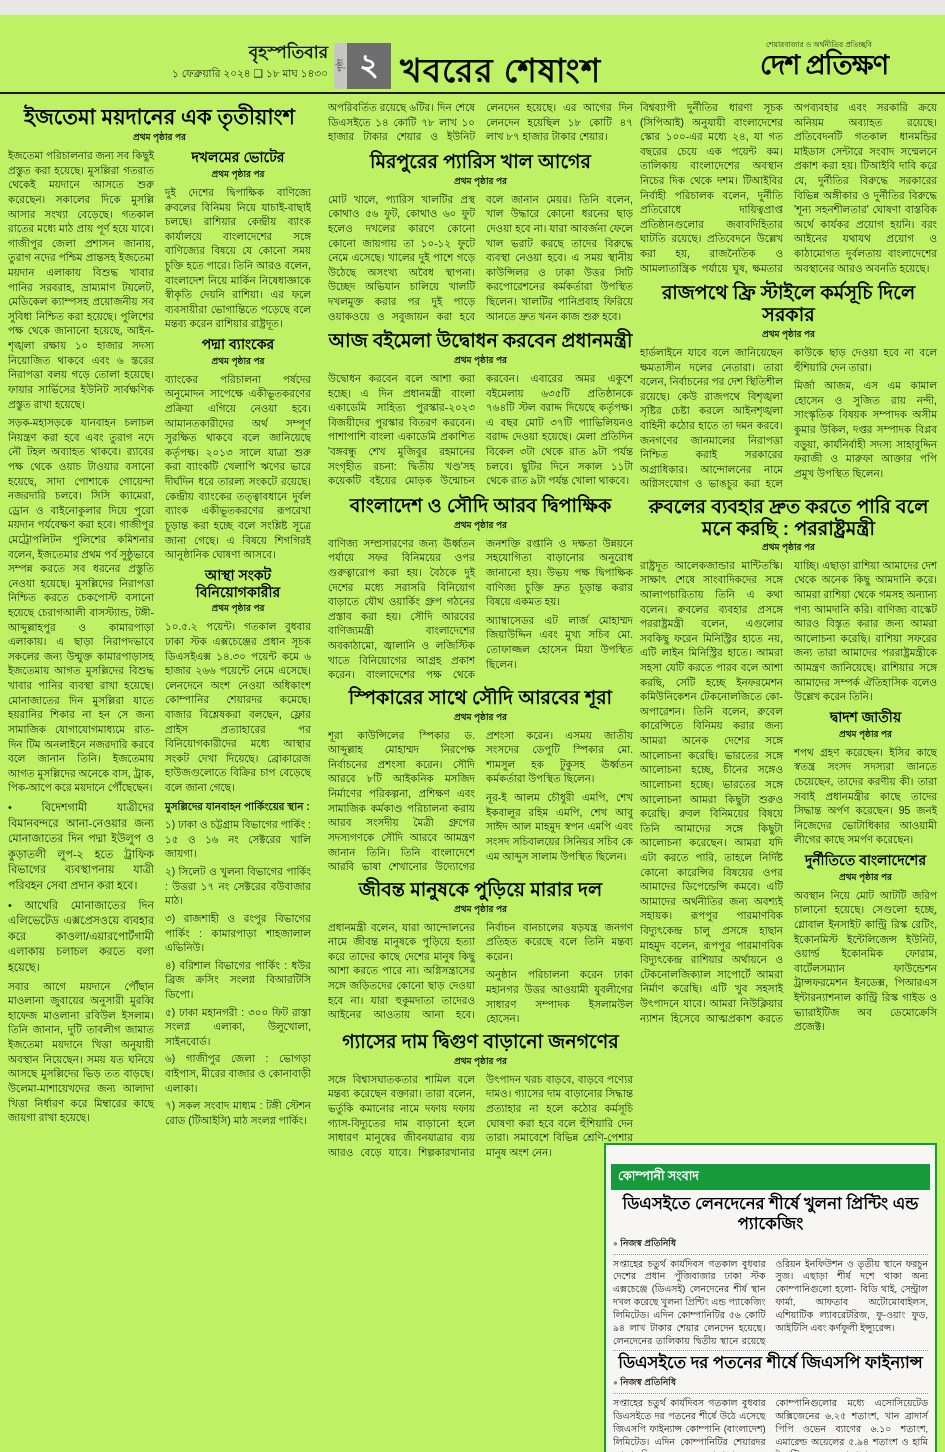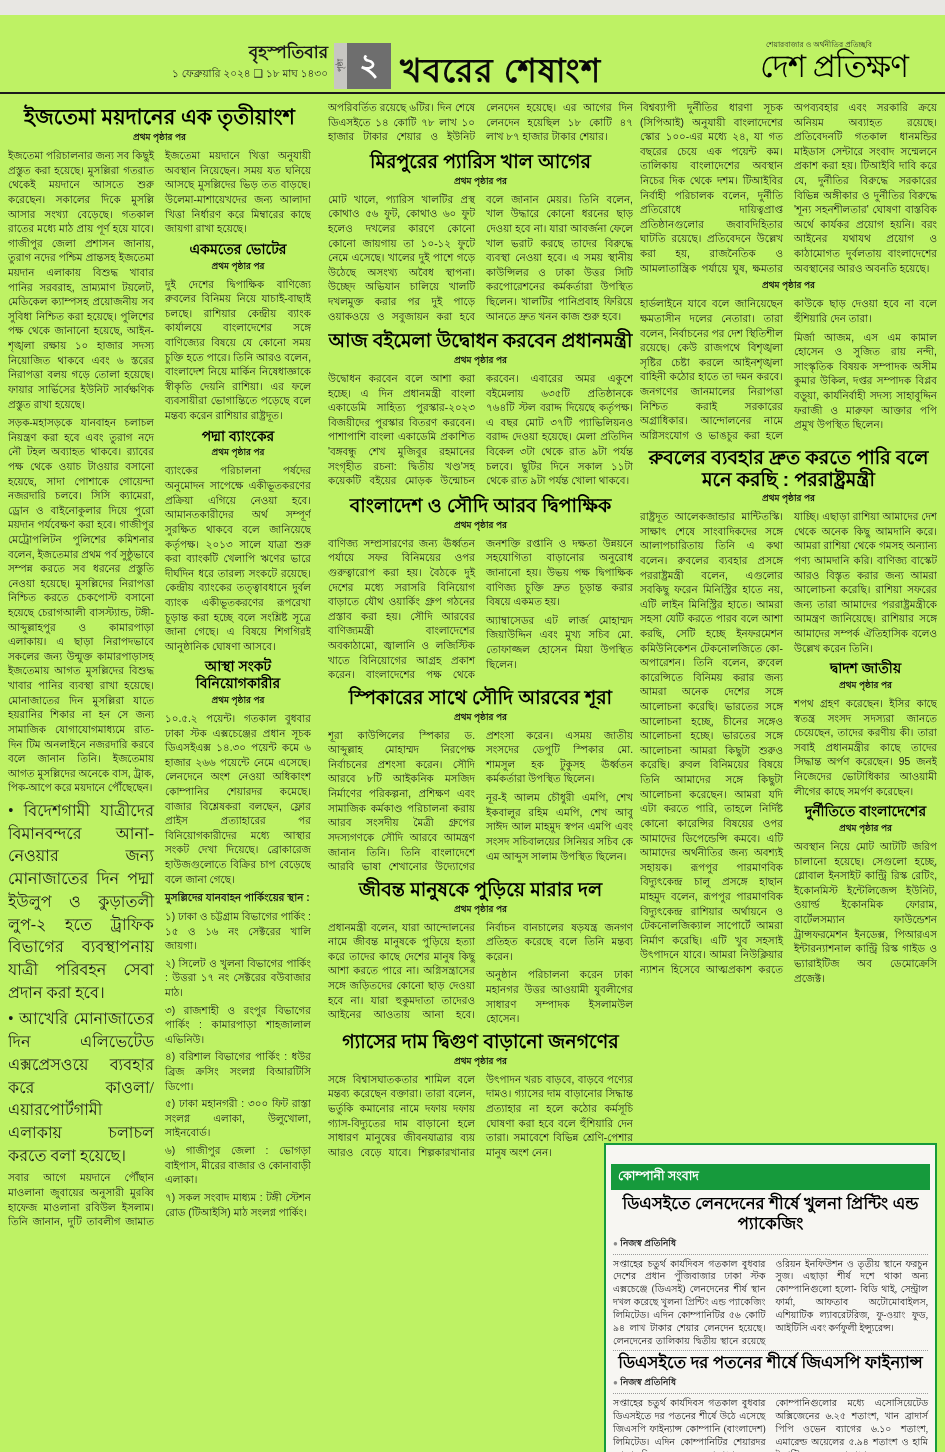--- a/index.html
+++ b/index.html
@@ -11,48 +11,48 @@
   .mast-day{font-weight:bold;font-size:17px;line-height:1.1;}
   .mast-date{font-size:10.5px;margin-top:3px;color:#222;}
   .page-box{position:absolute;left:334px;top:28px;height:46px;display:flex;}
   .page-label-strip{width:13px;background:#c7c6c2;color:#333;font-size:8px;
     writing-mode:vertical-rl;transform:rotate(180deg);text-align:center;line-height:13px;}
   .page-num{width:44px;background:#6e6e6e;color:#fff;font-size:30px;font-weight:bold;
     display:flex;align-items:center;justify-content:center;}
   .section-title{position:absolute;left:400px;top:30px;margin:0;font-size:33px;font-weight:bold;color:#0a0a0a;letter-spacing:1px;}
   .logo-block{position:absolute;right:10px;top:24px;text-align:left;width:175px;}
   .logo-tagline{font-size:7.5px;color:#222;margin-left:6px;}
-  .logo-name{font-size:31px;font-weight:400;color:#000;line-height:1.05;letter-spacing:-1px;}
+  .logo-name{font-size:27px;font-weight:700;color:#000;line-height:1.05;letter-spacing:-1px;}
   .mast-rule{position:absolute;left:0;top:77px;width:945px;height:2px;background:#1c1c1c;}
 
   
   .band{position:absolute;column-gap:11px;column-count:2;overflow:hidden;text-align:justify;}
   .band-a{left:8px;top:86px;width:303px;height:1358px;}
   .band-b{left:328px;top:86px;width:305px;height:1358px;}
   .band-c{left:640px;top:86px;width:297px;height:1040px;}
   p.body{font-size:10.3px;line-height:1.42;margin:0 0 4px 0;}
   .lead-top{margin-top:0;}
   h2.headline{margin:4px 0 1px 0;text-align:center;font-weight:bold;color:#000;}
   .span-all{column-span:all;}
   .h-xl{font-size:21px;line-height:1.15;}
   .h-lg{font-size:19px;line-height:1.15;}
   .h-sm{font-size:14px;line-height:1.2;}
   .cont{text-align:center;font-size:9px;font-weight:bold;margin:0 0 4px 0;color:#111;}
-  .bullet-item{font-size:16px;line-height:1.42;margin:0 0 4px 0;font-family:Liberation Serif, serif;}
+  .bullet-item{font-size:11px;line-height:1.42;margin:0 0 4px 0;}
   .num-item{font-size:10.3px;line-height:1.42;margin:0 0 3px 0;}
 
   
   .company-box{position:absolute;left:604px;top:1128px;width:333px;height:318px;
     background:#f7f6f2;border:2px solid #169a3c;z-index:4;box-sizing:border-box;padding:13px 7px 6px 7px;overflow:hidden;}
   .company-box-header{background:#169a3c;color:#fff;font-weight:bold;font-size:12.5px;
     margin:6px -2px 4px -2px;padding:3px 7px;}
   .box-headline{font-size:16.5px;font-weight:bold;color:#000;margin:2px 0 2px 0;text-align:center;line-height:1.2;}
   .box-byline{font-size:9px;font-weight:bold;margin:0 0 3px 0;color:#222;}
   .box-byline .dot{color:#8a8a8a;font-size:8px;}
-  .box-body{column-count:2;column-gap:10px;border-top:1px dotted #9a9a9a;padding-top:3px;text-align:justify;font-family:Liberation Serif, serif;}
+  .box-body{column-count:2;column-gap:10px;border-top:1px dotted #9a9a9a;padding-top:3px;text-align:justify;}
   .box-body p{font-size:9.3px;line-height:1.38;margin:0 0 3px 0;}
   .box-sep{border-top:1px dotted #9a9a9a;margin-top:3px;padding-top:2px;}
 </style>
 </head>
 <body>
 
 <div class="page">
 
   <header>
     <div class="mast-left">
@@ -73,21 +73,21 @@
 
   <section class="band band-a">
     <h2 class="headline h-xl span-all">ইজতেমা ময়দানের এক তৃতীয়াংশ</h2>
     <div class="cont span-all">প্রথম পৃষ্ঠার পর</div>
     <p class="body lead-top">ইজতেমা পরিচালনার জন্য সব কিছুই প্রস্তুত করা হয়েছে। মুসল্লিরা গতরাত থেকেই ময়দানে আসতে শুরু করেছেন। সকালের দিকে মুসল্লি আসার সংখ্যা বেড়েছে। গতকাল রাতের মধ্যে মাঠ প্রায় পূর্ণ হয়ে যাবে। গাজীপুর জেলা প্রশাসন জানায়, তুরাগ নদের পশ্চিম প্রান্তসহ ইজতেমা ময়দান এলাকায় বিশুদ্ধ খাবার পানির সরবরাহ, ভ্রাম্যমাণ টয়লেট, মেডিকেল ক্যাম্পসহ প্রয়োজনীয় সব সুবিধা নিশ্চিত করা হয়েছে। পুলিশের পক্ষ থেকে জানানো হয়েছে, আইন-শৃঙ্খলা রক্ষায় ১০ হাজার সদস্য নিয়োজিত থাকবে এবং ৬ স্তরের নিরাপত্তা বলয় গড়ে তোলা হয়েছে। ফায়ার সার্ভিসের ইউনিট সার্বক্ষণিক প্রস্তুত রাখা হয়েছে।</p>
     <p class="body">সড়ক-মহাসড়কে যানবাহন চলাচল নিয়ন্ত্রণ করা হবে এবং তুরাগ নদে নৌ টহল অব্যাহত থাকবে। র‌্যাবের পক্ষ থেকে ওয়াচ টাওয়ার বসানো হয়েছে, সাদা পোশাকে গোয়েন্দা নজরদারি চলবে। সিসি ক্যামেরা, ড্রোন ও বাইনোকুলার দিয়ে পুরো ময়দান পর্যবেক্ষণ করা হবে। গাজীপুর মেট্রোপলিটন পুলিশের কমিশনার বলেন, ইজতেমার প্রথম পর্ব সুষ্ঠুভাবে সম্পন্ন করতে সব ধরনের প্রস্তুতি নেওয়া হয়েছে। মুসল্লিদের নিরাপত্তা নিশ্চিত করতে চেকপোস্ট বসানো হয়েছে চেরাগআলী বাসস্ট্যান্ড, টঙ্গী-আব্দুল্লাহপুর ও কামারপাড়া এলাকায়। এ ছাড়া নিরাপদভাবে সকলের জন্য উন্মুক্ত কামারপাড়াসহ ইজতেমায় আগত মুসল্লিদের বিশুদ্ধ খাবার পানির ব্যবস্থা রাখা হয়েছে। মোনাজাতের দিন মুসল্লিরা যাতে হয়রানির শিকার না হন সে জন্য সামাজিক যোগাযোগমাধ্যমে রাত-দিন টিম অনলাইনে নজরদারি করবে বলে জানান তিনি। ইজতেমায় আগত মুসল্লিদের অনেকে বাস, ট্রাক, পিক-আপে করে ময়দানে পৌঁছেছেন।</p>
     <p class="bullet-item">• বিদেশগামী যাত্রীদের বিমানবন্দরে আনা-নেওয়ার জন্য মোনাজাতের দিন পদ্মা ইউলুপ ও কুড়াতলী লুপ-২ হতে ট্রাফিক বিভাগের ব্যবস্থাপনায় যাত্রী পরিবহন সেবা প্রদান করা হবে।</p>
     <p class="bullet-item">• আখেরি মোনাজাতের দিন এলিভেটেড এক্সপ্রেসওয়ে ব্যবহার করে কাওলা/এয়ারপোর্টগামী এলাকায় চলাচল করতে বলা হয়েছে।</p>
     <p class="body">সবার আগে ময়দানে পৌঁছান মাওলানা জুবায়ের অনুসারী মুরব্বি হাফেজ মাওলানা রবিউল ইসলাম। তিনি জানান, দুটি তাবলীগ জামাত ইজতেমা ময়দানে খিত্তা অনুযায়ী অবস্থান নিয়েছেন। সময় যত ঘনিয়ে আসছে মুসল্লিদের ভিড় তত বাড়ছে। উলেমা-মাশায়েখদের জন্য আলাদা খিত্তা নির্ধারণ করে মিম্বারের কাছে জায়গা রাখা হয়েছে।</p>
 
-    <h2 class="headline h-sm">একমতের ভোটের</h2>
+    <h2 class="headline h-sm">দখলমের ভোটের</h2>
     <div class="cont">প্রথম পৃষ্ঠার পর</div>
     <p class="body">দুই দেশের দ্বিপাক্ষিক বাণিজ্যে রুবলের বিনিময় নিয়ে যাচাই-বাছাই চলছে। রাশিয়ার কেন্দ্রীয় ব্যাংক কার্যালয়ে বাংলাদেশের সঙ্গে বাণিজ্যের বিষয়ে যে কোনো সময় চুক্তি হতে পারে। তিনি আরও বলেন, বাংলাদেশ নিয়ে মার্কিন নিষেধাজ্ঞাকে স্বীকৃতি দেয়নি রাশিয়া। এর ফলে ব্যবসায়ীরা ভোগান্তিতে পড়েছে বলে মন্তব্য করেন রাশিয়ার রাষ্ট্রদূত।</p>
 
     <h2 class="headline h-sm">পদ্মা ব্যাংকের</h2>
     <div class="cont">প্রথম পৃষ্ঠার পর</div>
     <p class="body">ব্যাংকের পরিচালনা পর্ষদের অনুমোদন সাপেক্ষে একীভূতকরণের প্রক্রিয়া এগিয়ে নেওয়া হবে। আমানতকারীদের অর্থ সম্পূর্ণ সুরক্ষিত থাকবে বলে জানিয়েছে কর্তৃপক্ষ। ২০১৩ সালে যাত্রা শুরু করা ব্যাংকটি খেলাপি ঋণের ভারে দীর্ঘদিন ধরে তারল্য সংকটে রয়েছে। কেন্দ্রীয় ব্যাংকের তত্ত্বাবধানে দুর্বল ব্যাংক একীভূতকরণের রূপরেখা চূড়ান্ত করা হচ্ছে বলে সংশ্লিষ্ট সূত্রে জানা গেছে। এ বিষয়ে শিগগিরই আনুষ্ঠানিক ঘোষণা আসবে।</p>
 
     <h2 class="headline h-sm">আস্থা সংকট বিনিয়োগকারীর</h2>
     <div class="cont">প্রথম পৃষ্ঠার পর</div>
     <p class="body">১০.৫.২ পয়েন্ট। গতকাল বুধবার ঢাকা স্টক এক্সচেঞ্জের প্রধান সূচক ডিএসইএক্স ১৪.৩০ পয়েন্ট কমে ৬ হাজার ২৬৬ পয়েন্টে নেমে এসেছে। লেনদেনে অংশ নেওয়া অধিকাংশ কোম্পানির শেয়ারদর কমেছে। বাজার বিশ্লেষকরা বলছেন, ফ্লোর প্রাইস প্রত্যাহারের পর বিনিয়োগকারীদের মধ্যে আস্থার সংকট দেখা দিয়েছে। ব্রোকারেজ হাউজগুলোতে বিক্রির চাপ বেড়েছে বলে জানা গেছে।</p>
@@ -129,20 +129,21 @@
     <p class="body">অনুষ্ঠান পরিচালনা করেন ঢাকা মহানগর উত্তর আওয়ামী যুবলীগের সাধারণ সম্পাদক ইসলামউল হোসেন।</p>
 
     <h2 class="headline h-lg span-all">গ্যাসের দাম দ্বিগুণ বাড়ানো জনগণের</h2>
     <div class="cont span-all">প্রথম পৃষ্ঠার পর</div>
     <p class="body">সঙ্গে বিশ্বাসঘাতকতার শামিল বলে মন্তব্য করেছেন বক্তারা। তারা বলেন, ভর্তুকি কমানোর নামে দফায় দফায় গ্যাস-বিদ্যুতের দাম বাড়ানো হলে সাধারণ মানুষের জীবনযাত্রার ব্যয় আরও বেড়ে যাবে। শিল্পকারখানার উৎপাদন খরচ বাড়বে, বাড়বে পণ্যের দামও। গ্যাসের দাম বাড়ানোর সিদ্ধান্ত প্রত্যাহার না হলে কঠোর কর্মসূচি ঘোষণা করা হবে বলে হুঁশিয়ারি দেন তারা। সমাবেশে বিভিন্ন শ্রেণি-পেশার মানুষ অংশ নেন।</p>
   </section>
 
   <section class="band band-c">
     <p class="body lead-top">বিশ্বব্যাপী দুর্নীতির ধারণা সূচক (সিপিআই) অনুযায়ী বাংলাদেশের স্কোর ১০০-এর মধ্যে ২৪, যা গত বছরের চেয়ে এক পয়েন্ট কম। তালিকায় বাংলাদেশের অবস্থান নিচের দিক থেকে দশম। টিআইবির নির্বাহী পরিচালক বলেন, দুর্নীতি প্রতিরোধে দায়িত্বপ্রাপ্ত প্রতিষ্ঠানগুলোর জবাবদিহিতার ঘাটতি রয়েছে। প্রতিবেদনে উল্লেখ করা হয়, রাজনৈতিক ও আমলাতান্ত্রিক পর্যায়ে ঘুষ, ক্ষমতার অপব্যবহার এবং সরকারি ক্রয়ে অনিয়ম অব্যাহত রয়েছে। প্রতিবেদনটি গতকাল ধানমন্ডির মাইডাস সেন্টারে সংবাদ সম্মেলনে প্রকাশ করা হয়। টিআইবি দাবি করে যে, দুর্নীতির বিরুদ্ধে সরকারের বিভিন্ন অঙ্গীকার ও দুর্নীতির বিরুদ্ধে 'শূন্য সহনশীলতার' ঘোষণা বাস্তবিক অর্থে কার্যকর প্রয়োগ হয়নি। বরং আইনের যথাযথ প্রয়োগ ও কাঠামোগত দুর্বলতায় বাংলাদেশের অবস্থানের আরও অবনতি হয়েছে।</p>
 
+    <h2 class="headline h-lg span-all">রাজপথে ফ্রি স্টাইলে কর্মসূচি দিলে সরকার</h2>
     <div class="cont span-all">প্রথম পৃষ্ঠার পর</div>
     <p class="body">হার্ডলাইনে যাবে বলে জানিয়েছেন ক্ষমতাসীন দলের নেতারা। তারা বলেন, নির্বাচনের পর দেশ স্থিতিশীল রয়েছে। কেউ রাজপথে বিশৃঙ্খলা সৃষ্টির চেষ্টা করলে আইনশৃঙ্খলা বাহিনী কঠোর হাতে তা দমন করবে। জনগণের জানমালের নিরাপত্তা নিশ্চিত করাই সরকারের অগ্রাধিকার। আন্দোলনের নামে অগ্নিসংযোগ ও ভাঙচুর করা হলে কাউকে ছাড় দেওয়া হবে না বলে হুঁশিয়ারি দেন তারা।</p>
     <p class="body">মির্জা আজম, এস এম কামাল হোসেন ও সুজিত রায় নন্দী, সাংস্কৃতিক বিষয়ক সম্পাদক অসীম কুমার উকিল, দপ্তর সম্পাদক বিপ্লব বড়ুয়া, কার্যনির্বাহী সদস্য সাহাবুদ্দিন ফরাজী ও মারুফা আক্তার পপি প্রমুখ উপস্থিত ছিলেন।</p>
 
     <h2 class="headline h-lg span-all" style="margin-bottom:0;">
       <span>রুবলের ব্যবহার দ্রুত করতে পারি বলে</span><br>
       <span>মনে করছি : পররাষ্ট্রমন্ত্রী</span>
     </h2>
     <div class="cont span-all">প্রথম পৃষ্ঠার পর</div>
     <p class="body">রাষ্ট্রদূত আলেকজান্ডার মান্টিতস্কি। সাক্ষাৎ শেষে সাংবাদিকদের সঙ্গে আলাপচারিতায় তিনি এ কথা বলেন। রুবলের ব্যবহার প্রসঙ্গে পররাষ্ট্রমন্ত্রী বলেন, এগুলোর সবকিছু ফরেন মিনিস্ট্রির হাতে নয়, এটি লাইন মিনিস্ট্রির হাতে। আমরা সহসা যেটি করতে পারব বলে আশা করছি, সেটি হচ্ছে ইনফরমেশন কমিউনিকেশন টেকনোলজিতে কো-অপারেশন। তিনি বলেন, রুবেল কারেন্সিতে বিনিময় করার জন্য আমরা অনেক দেশের সঙ্গে আলোচনা করেছি। ভারতের সঙ্গে আলোচনা হচ্ছে, চীনের সঙ্গেও আলোচনা হচ্ছে। ভারতের সঙ্গে আলোচনা আমরা কিছুটা শুরুও করেছি। রুবল বিনিময়ের বিষয়ে তিনি আমাদের সঙ্গে কিছুটা আলোচনা করেছেন। আমরা যদি এটা করতে পারি, তাহলে নির্দিষ্ট কোনো কারেন্সির বিষয়ের ওপর আমাদের ডিপেন্ডেন্সি কমবে। এটি আমাদের অর্থনীতির জন্য অবশ্যই সহায়ক। রূপপুর পারমাণবিক বিদ্যুৎকেন্দ্র চালু প্রসঙ্গে হাছান মাহমুদ বলেন, রূপপুর পারমাণবিক বিদ্যুৎকেন্দ্র রাশিয়ার অর্থায়নে ও টেকনোলজিক্যাল সাপোর্টে আমরা নির্মাণ করেছি। এটি খুব সহসাই উৎপাদনে যাবে। আমরা নিউক্লিয়ার ন্যাশন হিসেবে আত্মপ্রকাশ করতে যাচ্ছি। এছাড়া রাশিয়া আমাদের দেশ থেকে অনেক কিছু আমদানি করে। আমরা রাশিয়া থেকে গমসহ অন্যান্য পণ্য আমদানি করি। বাণিজ্য বাস্কেট আরও বিস্তৃত করার জন্য আমরা আলোচনা করেছি। রাশিয়া সফরের জন্য তারা আমাদের পররাষ্ট্রমন্ত্রীকে আমন্ত্রণ জানিয়েছে। রাশিয়ার সঙ্গে আমাদের সম্পর্ক ঐতিহাসিক বলেও উল্লেখ করেন তিনি।</p>

